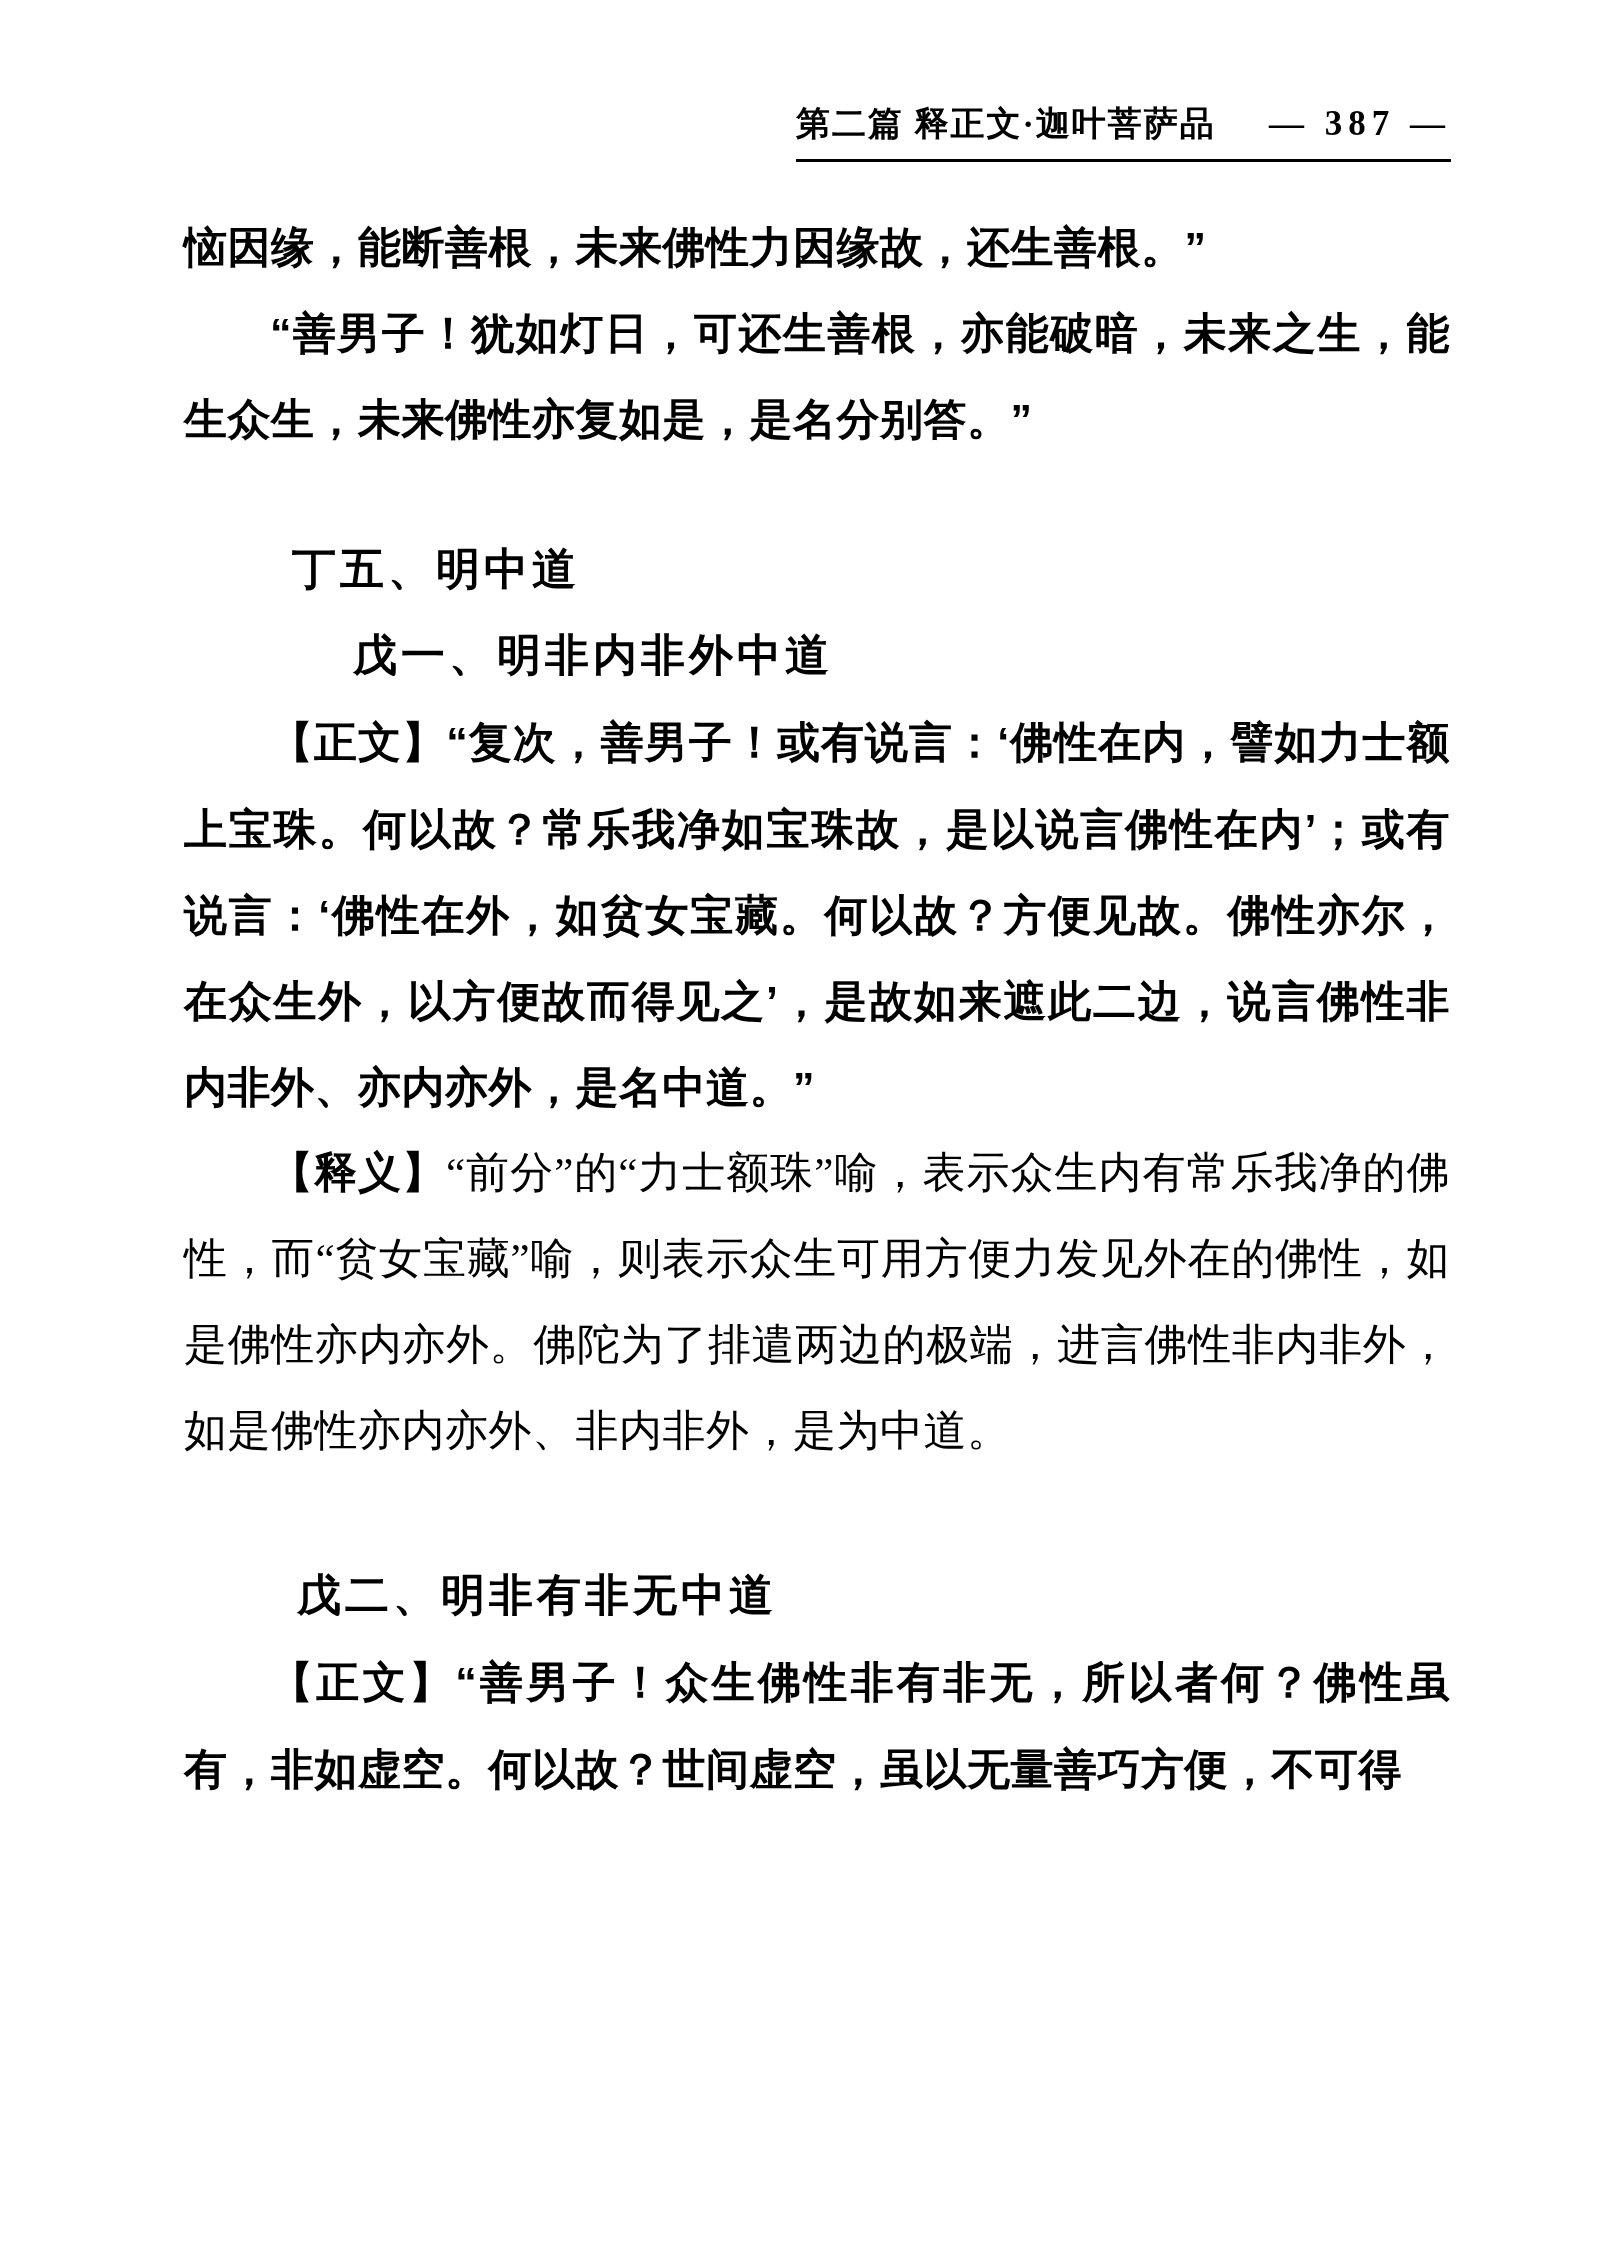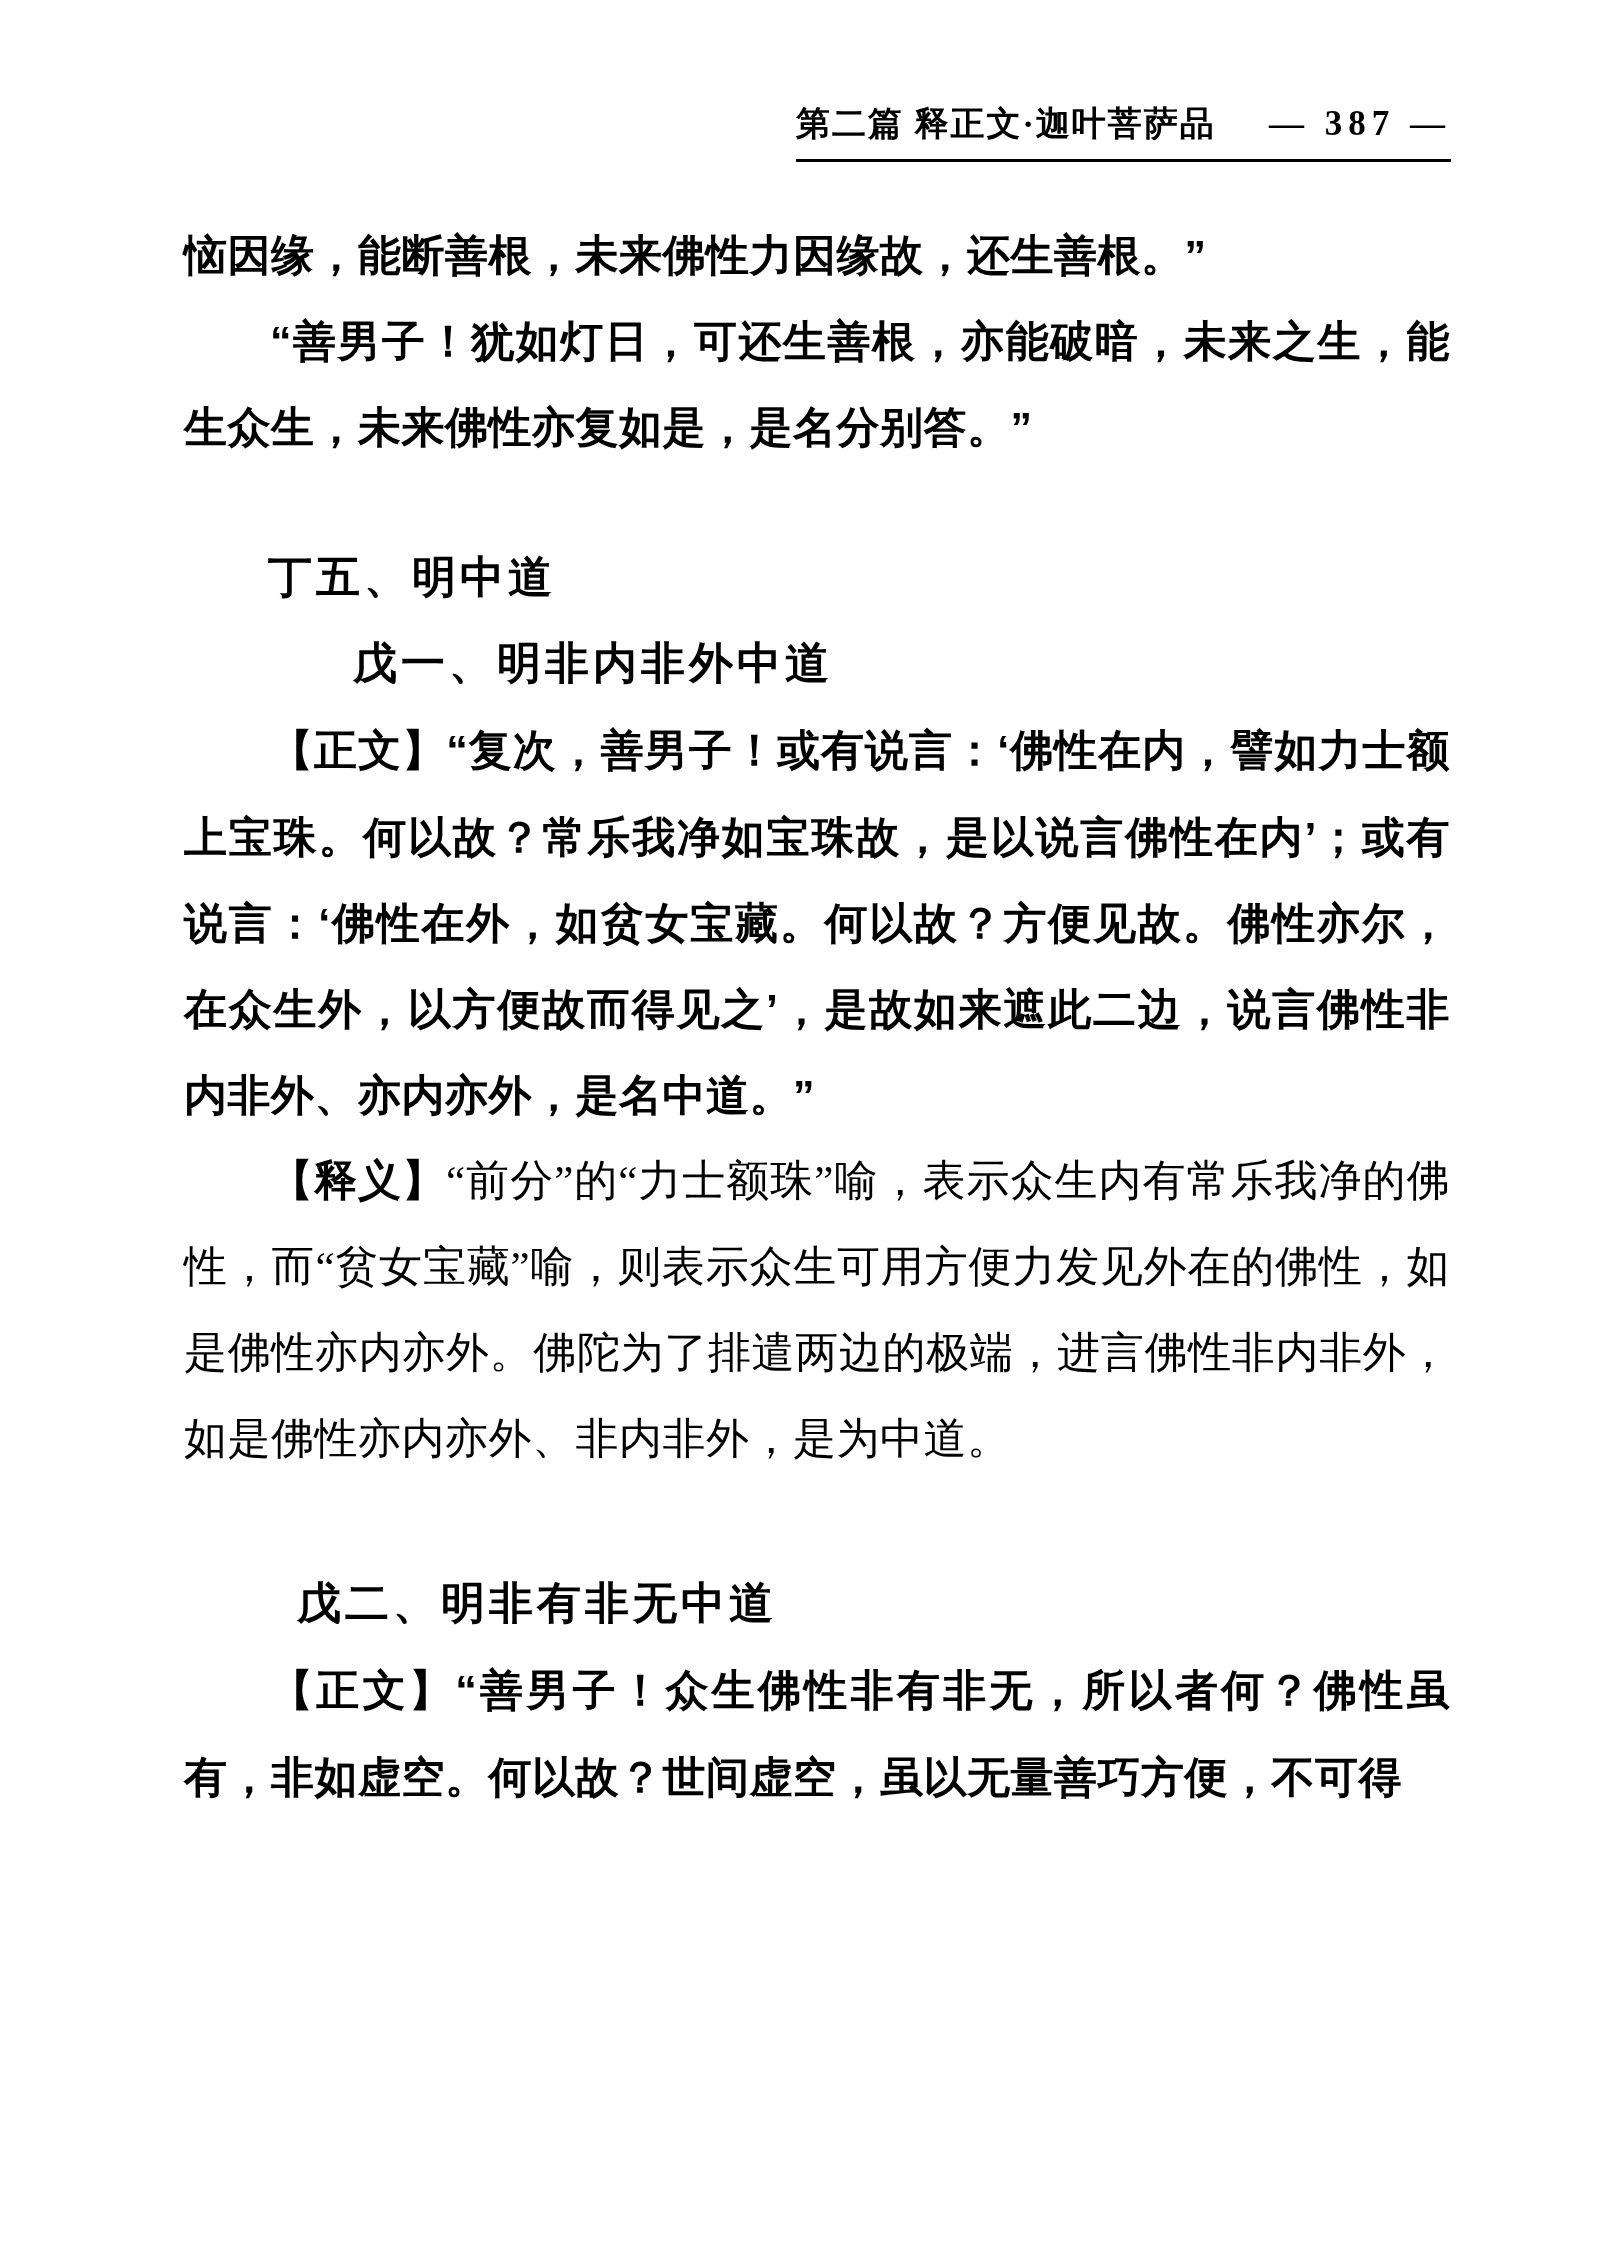--- a/index.html
+++ b/index.html
@@ -36,21 +36,21 @@
     letter-spacing: 2px;
   }
   .rh-page {
     font-size: 35px;
     letter-spacing: 6px;
   }
   
   .body-text {
     position: absolute;
     left: 184px;
-    top: 212px;
+    top: 204px;
     width: 1266px;
     font-size: 43px;
     line-height: 86px;
     letter-spacing: 0.5px;
     text-align: justify;
     text-justify: inter-character;
   }
   .body-text p {
     margin: 0;
     text-indent: 2em;
@@ -75,21 +75,21 @@
   }
   
   .hd {
     font-family: "Liberation Serif", serif;
     font-weight: 700;
     font-size: 44px;
     line-height: 86px;
     margin: 0;
     letter-spacing: 4px;
   }
-  .hd1 { margin-top: 65px; margin-left: 84px; }
+  .hd1 { margin-top: 65px; margin-left: 108px; }
   .hd2 { margin-left: 169px; }
   .hd3 { margin-top: 79px; margin-left: 113px; }
 </style>
 </head>
 <body>
 
 <div class="page">
 
   <header class="running-head">
     <span class="rh-title">第二篇 释正文·迦叶菩萨品</span>

